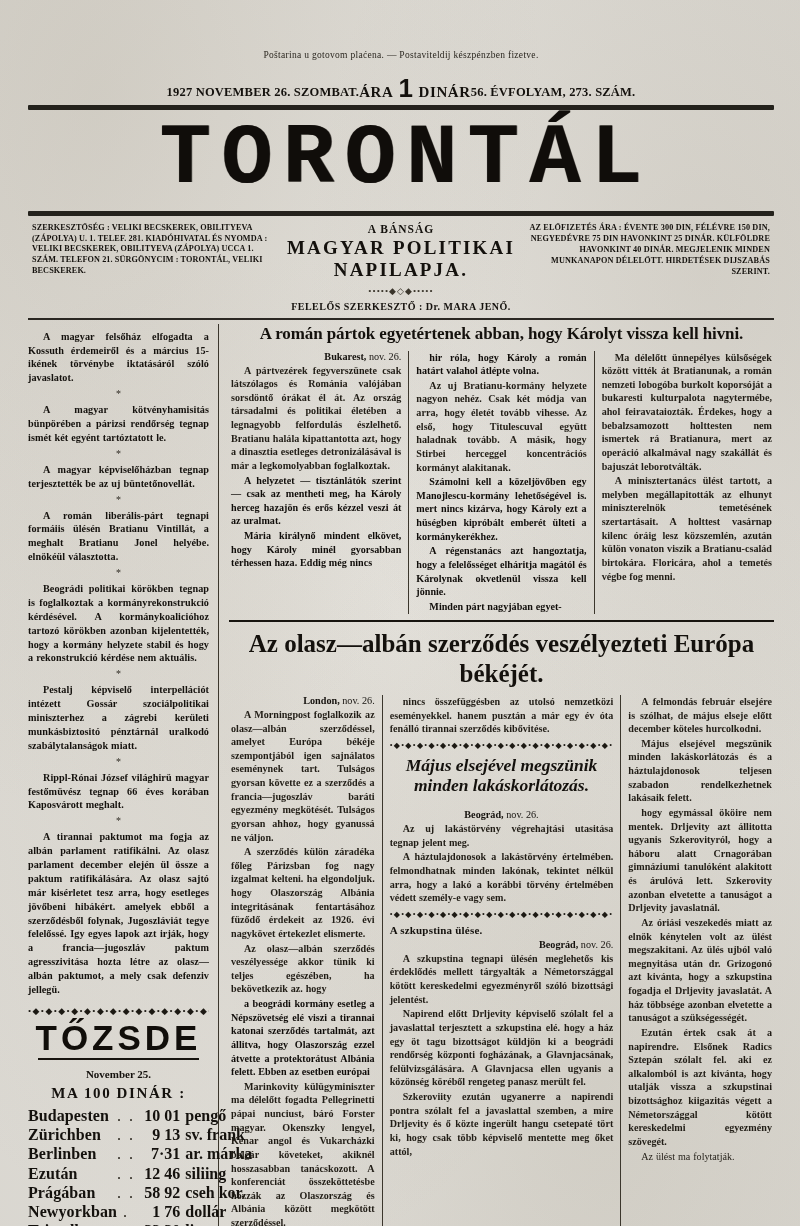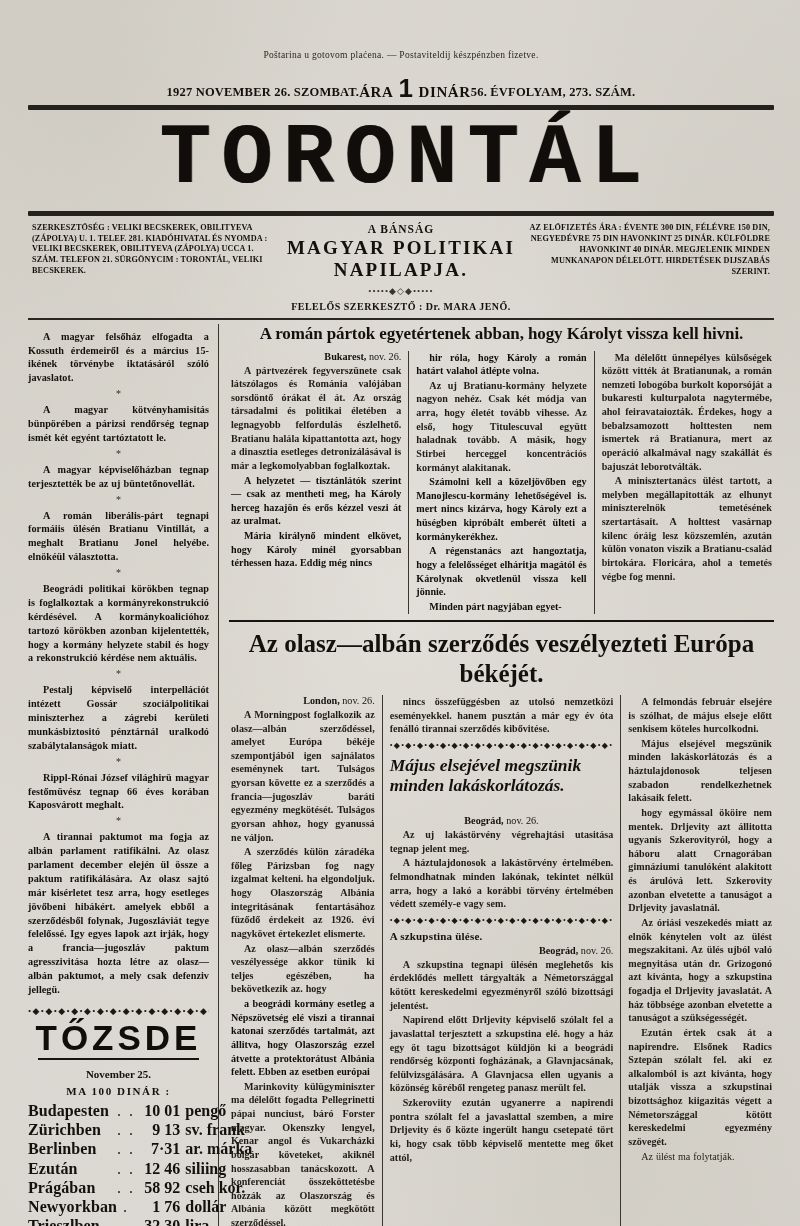--- a/index.html
+++ b/index.html
@@ -168,21 +168,21 @@
     font-family: "Liberation Sans", "DejaVu Sans", sans-serif;
     font-size: 35px;
     font-weight: bold;
     letter-spacing: 4px;
     line-height: 1;
     margin: 2px 0 3px 0;
     color: #110e0a;
   }
   .tozsde-rule { height: 2.5px; background: #17140f; margin: 0 10px 8px 10px; }
   .tozsde-date { text-align: center; font-size: 11px; font-weight: bold; margin-bottom: 5px; }
-  .tozsde-sub  { text-align: center; font-size: 11px; font-weight: bold; letter-spacing: 1.6px; margin-bottom: 4px; }
+  .tozsde-sub  { text-align: center; font-size: 15px; font-weight: bold; letter-spacing: 1.6px; margin-bottom: 4px; }
 
   table.fx { width: 100%; border-collapse: collapse; font-size: 16px; font-weight: bold; }
   table.fx td { padding: 0.6px 0; white-space: nowrap; }
   table.fx td.city { text-align: left; letter-spacing: 0.1px; }
   table.fx td.dots { text-align: center; color: #2b271f; letter-spacing: 2px; font-weight: normal; }
   table.fx td.val  { text-align: right; padding-right: 5px; }
   table.fx td.cur  { text-align: left; }
 
   .mini-rule { width: 46px; height: 2px; background: #17140f; margin: 7px auto 7px auto; }
 
@@ -200,26 +200,26 @@
   }
   .headline-2 {
     text-align: center;
     font-size: 25px;
     font-weight: bold;
     line-height: 1.17;
     margin: 0 0 7px 0;
     padding: 0 6px;
   }
   .headline-ital {
-    text-align: left;
+    text-align: center;
     font-size: 17.5px;
     font-weight: bold;
     font-style: italic;
     line-height: 1.15;
-    margin: 2px 0 20px 0;
+    margin: 2px 0 14px 0;
   }
   .subhead-ital {
     font-size: 11px;
     font-weight: bold;
     margin: 5px 0 3px 0;
     letter-spacing: 0.2px;
   }
 
   .art-cols { display: flex; }
   .art-col {
@@ -433,21 +433,21 @@
           <p class="bt fade">A háztulajdonosok a lakástörvény értelmében. felmondhatnak minden lakónak, tekintet nélkül arra, hogy a lakó a korábbi törvény értelmében védett személy-e vagy sem.</p>
           <div class="orn-small">•◆•◆•◆•◆•◆•◆•◆•◆•◆•◆•◆•◆•◆•◆•◆•◆•◆•◆•◆•</div>
           <h3 class="subhead-ital">A szkupstina ülése.</h3>
           <p class="dateline"><b>Beográd,</b><span> nov. 26.</span></p>
           <p class="bt fade">A szkupstina tegnapi ülésén meglehetős kis érdeklődés mellett tárgyalták a Németországgal kötött kereskedelmi egyezményről szóló bizottsági jelentést.</p>
           <p class="bt fade">Napirend előtt Drljevity képviselő szólalt fel a javaslattal terjesztett a szkupstina elé. hogy a ház egy öt tagu bizottságot küldjön ki a beográdi rendőrség központi fogházának, a Glavnjacsának, felülvizsgálására. A Glavnjacsa ellen ugyanis a közönség köréből rengeteg panasz merült fel.</p>
           <p class="bt fade">Szkeroviity ezután ugyanerre a napirendi pontra szólalt fel a javaslattal szemben, a mire Drljevity és ő közte ingerült hangu csetepaté tört ki, hogy csak több képviselő mentette meg őket attól,</p>
         </div>
 
         <div class="art-col">
-          <p class="bt fade">A felmondás február elsejére is szólhat, de május elseje előtt senkisem köteles hurcolkodni.</p>
+          <p class="bt fade">A felmondás február elsejére is szólhat, de május elseje előtt december köteles hurcolkodni.</p>
           <p class="bt fade">Május elsejével megszünik minden lakáskorlátozás és a háztulajdonosok teljesen szabadon rendelkezhetnek lakásaik felett.</p>
           <p class="bt fade">hogy egymással ököire nem mentek. Drljevity azt állitotta ugyanis Szkerovityról, hogy a háboru alatt Crnagorában gimnáziumi tanulóként alakitott és árulóvá lett. Szkerovity azonban elvetette a tanuságot a Drljevity javaslatnál.</p>
           <p class="bt fade">Az óriási veszekedés miatt az elnök kénytelen volt az ülést megszakitani. Az ülés ujból való megnyitása után dr. Grizogonó azt kivánta, hogy a szkupstina fogadja el Drljevity javaslatát. A ház többsége azonban elvetette a tanuságot a szükségességét.</p>
           <p class="bt fade">Ezután értek csak át a napirendre. Elsőnek Radics Sztepán szólalt fel. aki ez alkalomból is azt kivánta, hogy utalják vissza a szkupstinai bizottsághoz kiigazitás végett a Németországgal kötött kereskedelmi egyezmény szövegét.</p>
           <p class="bt fade2">Az ülést ma folytatják.</p>
         </div>
       </div>
 
     </div>
   </div>

